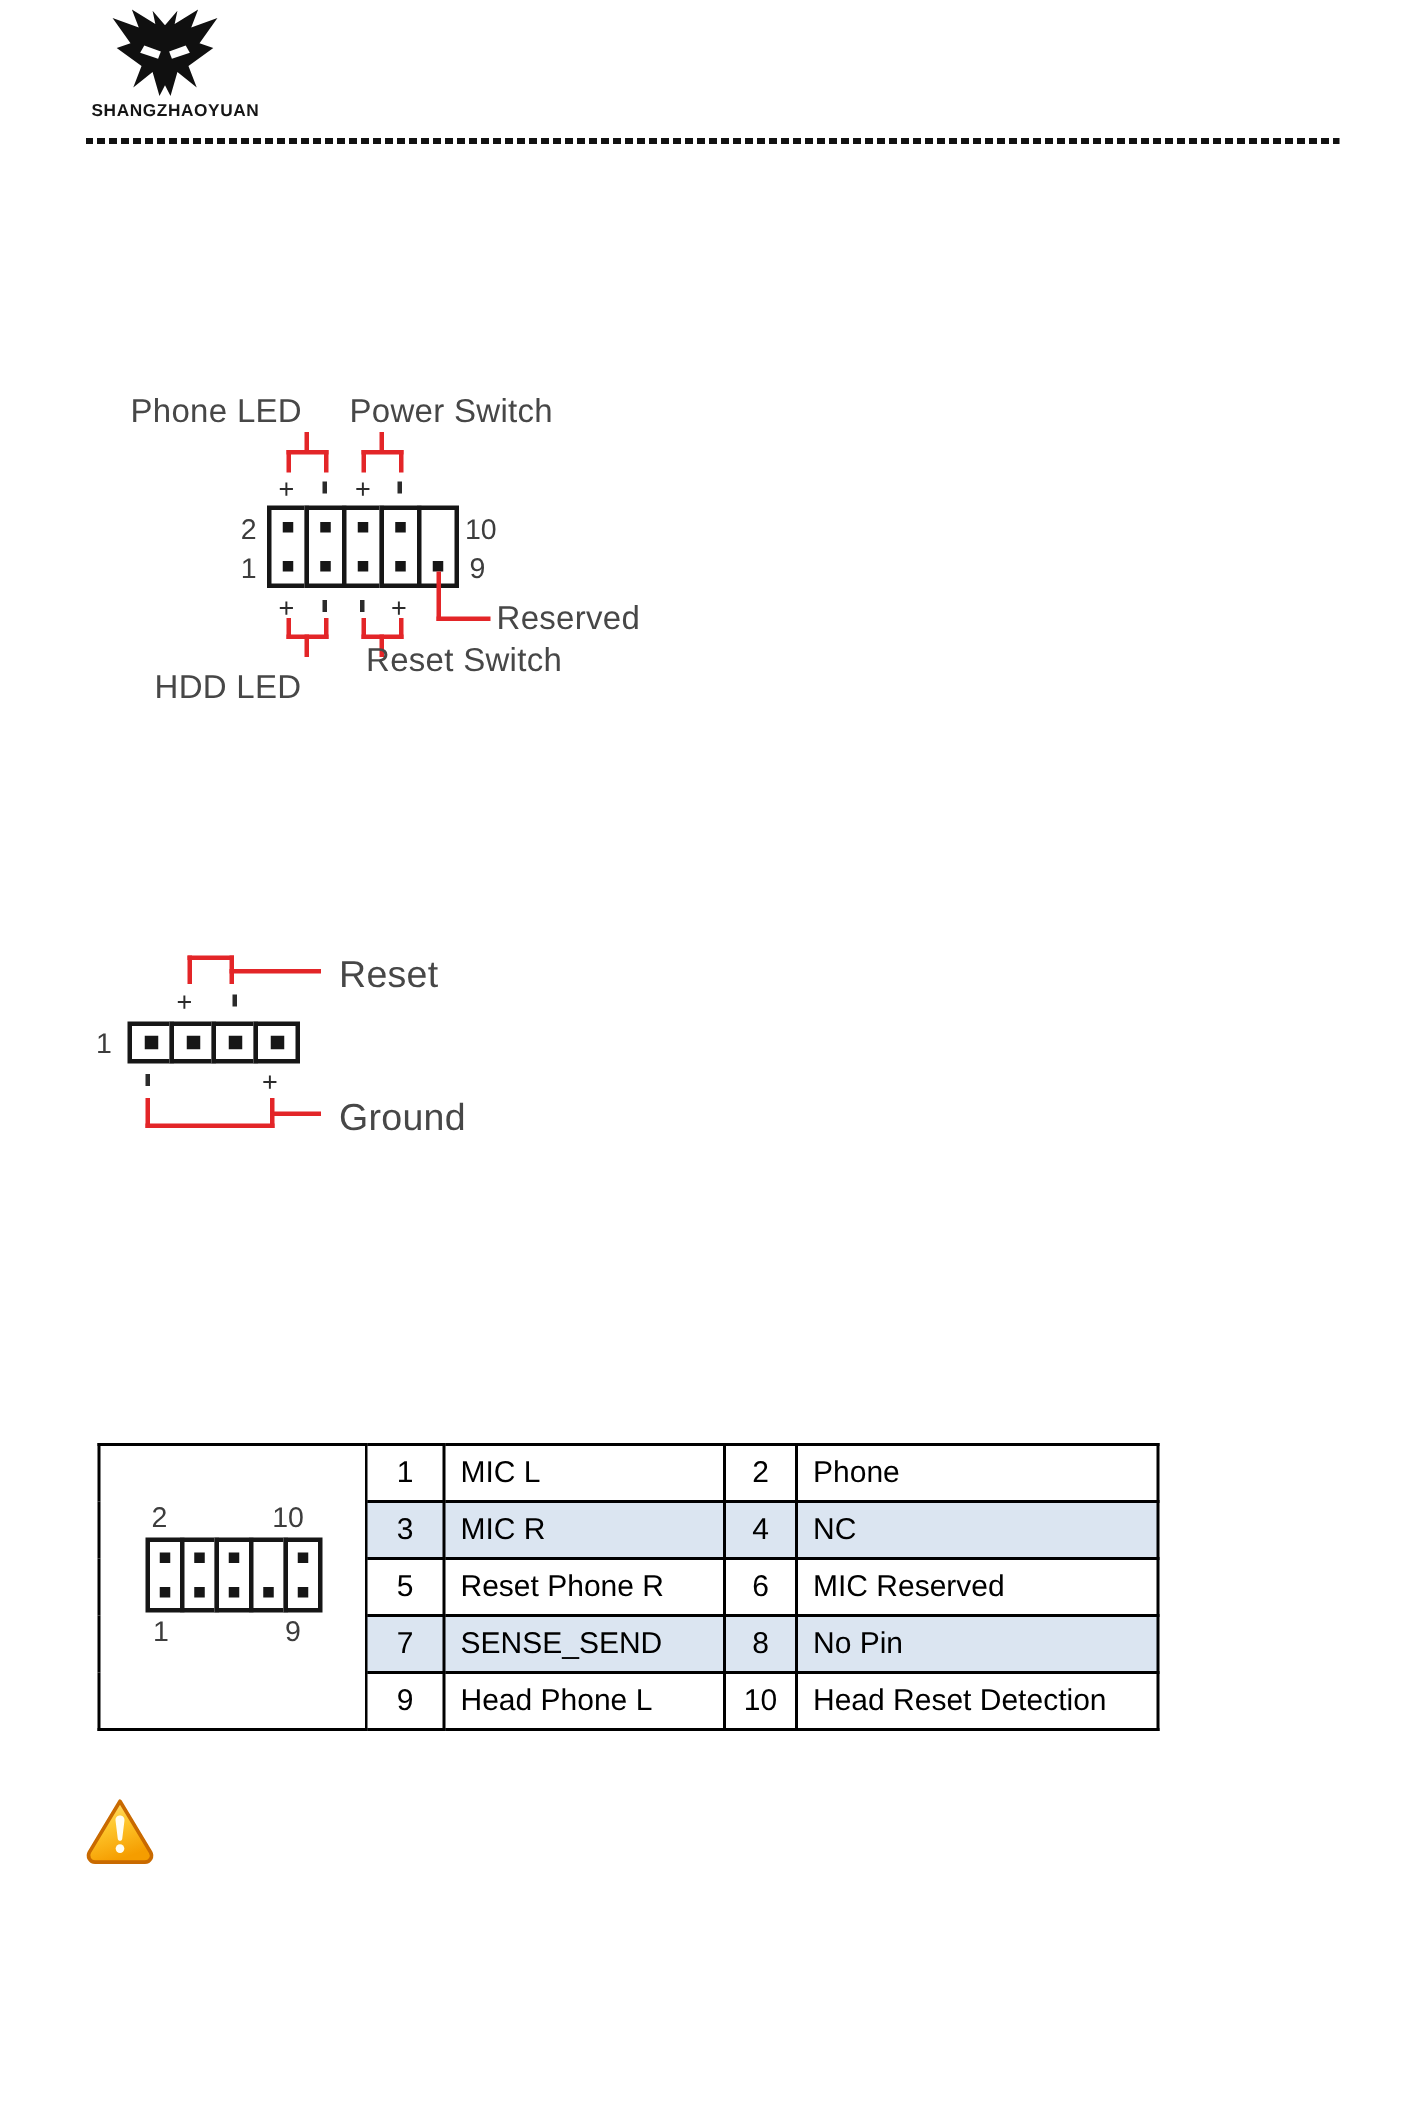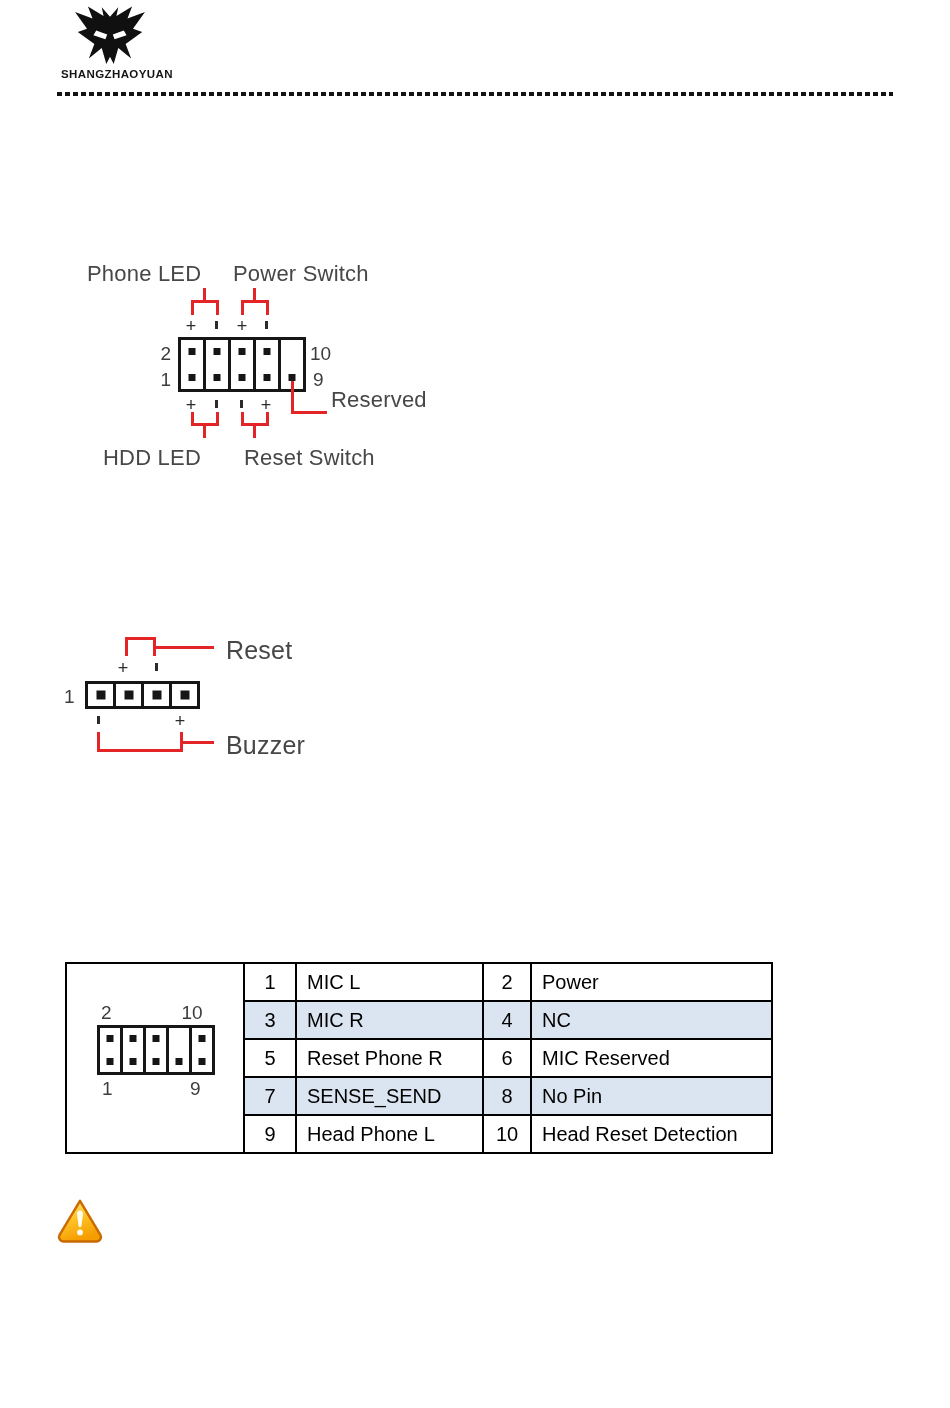--- a/index.html
+++ b/index.html
@@ -110,24 +110,24 @@
   <div class="rh" style="left:191px;top:423px;width:28px;"></div>
   <div class="rv" style="left:203px;top:423px;height:15px;"></div>
 
   <div class="rv" style="left:241px;top:412px;height:14px;"></div>
   <div class="rv" style="left:266px;top:412px;height:14px;"></div>
   <div class="rh" style="left:241px;top:423px;width:28px;"></div>
   <div class="rv" style="left:253px;top:423px;height:15px;"></div>
 
   <div class="rv" style="left:291px;top:381px;height:33px;"></div>
   <div class="rh" style="left:291px;top:411px;width:36px;"></div>
-  <div class="dlabel" style="left:331px;top:389px;text-align:center;">Reserved</div>
+  <div class="dlabel" style="left:331px;top:401px;text-align:center;">Reserved</div>
 
   <div class="dlabel" style="left:103px;top:447px;">HDD LED</div>
-  <div class="dlabel" style="left:244px;top:447px;">Reset Switch</div>
+  <div class="dlabel" style="left:244px;top:429px;">Reset Switch</div>
 
   <div class="rh" style="left:125px;top:637px;width:31px;"></div>
   <div class="rv" style="left:125px;top:637px;height:19px;"></div>
   <div class="rv" style="left:153px;top:637px;height:19px;"></div>
   <div class="rh" style="left:153px;top:646px;width:61px;"></div>
   <div class="dlabel big" style="left:226px;top:638px;">Reset</div>
 
   <div class="plus" style="left:116px;top:659px;">+</div>
   <div class="tick" style="left:155px;top:663px;"></div>
 
@@ -139,21 +139,21 @@
     <div class="cell"></div>
   </div>
 
   <div class="tick" style="left:97px;top:716px;"></div>
   <div class="plus" style="left:173px;top:712px;">+</div>
 
   <div class="rv" style="left:97px;top:732px;height:20px;"></div>
   <div class="rv" style="left:180px;top:732px;height:20px;"></div>
   <div class="rh" style="left:97px;top:749px;width:86px;"></div>
   <div class="rh" style="left:180px;top:741px;width:34px;"></div>
-  <div class="dlabel big" style="left:226px;top:733px;">Buzzer</div>
+  <div class="dlabel big" style="left:226px;top:733px;">Ground</div>
 
   <table class="pin-table">
     <colgroup>
       <col style="width:178px;">
         <col style="width:52px;">
         <col style="width:187px;">
       <col style="width:48px;">
         <col style="width:241px;">
     </colgroup>
     <tbody>
@@ -167,21 +167,21 @@
           <div class="cell"></div>
           <div class="cell no-top"></div>
           <div class="cell"></div>
         </div>
         <div class="dnum" style="left:35px;top:115px;">1</div>
         <div class="dnum" style="left:123px;top:115px;">9</div>
       </td>
       <td class="pin-no">1</td>
       <td class="sig">MIC L</td>
       <td class="pin-no">2</td>
-      <td class="sig">Power</td>
+      <td class="sig">Phone</td>
     </tr>
     <tr class="alt">
       <td class="pin-no">3</td>
       <td class="sig">MIC R</td>
       <td class="pin-no">4</td>
       <td class="sig">NC</td>
     </tr>
     <tr>
       <td class="pin-no">5</td>
       <td class="sig">Reset Phone R</td>

